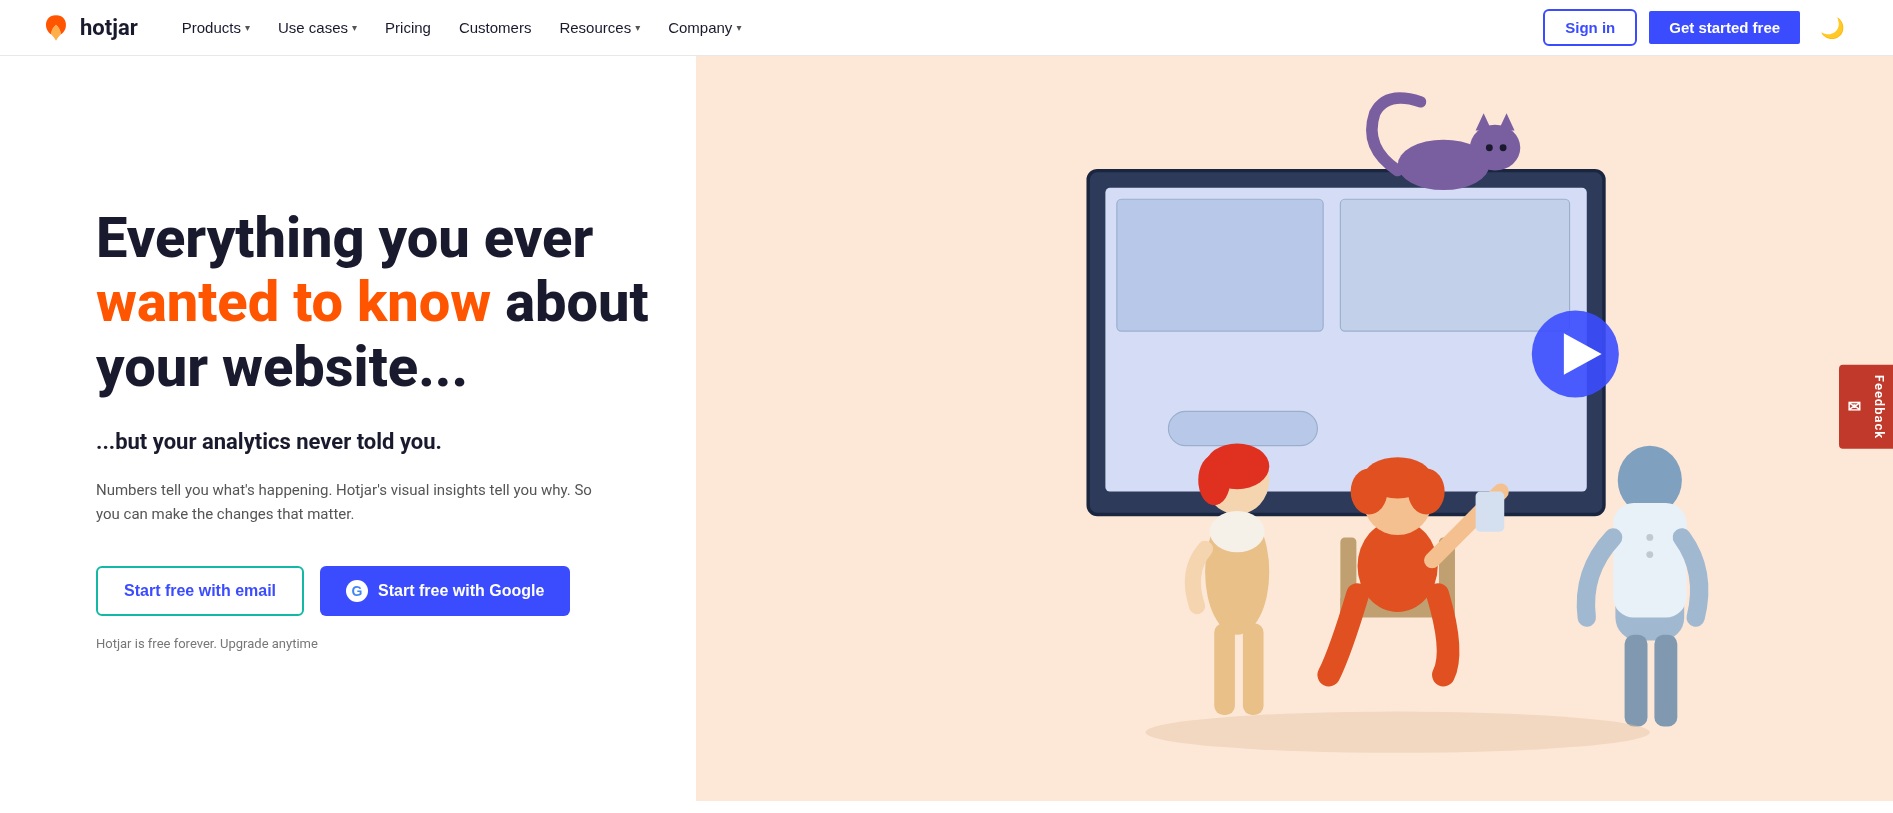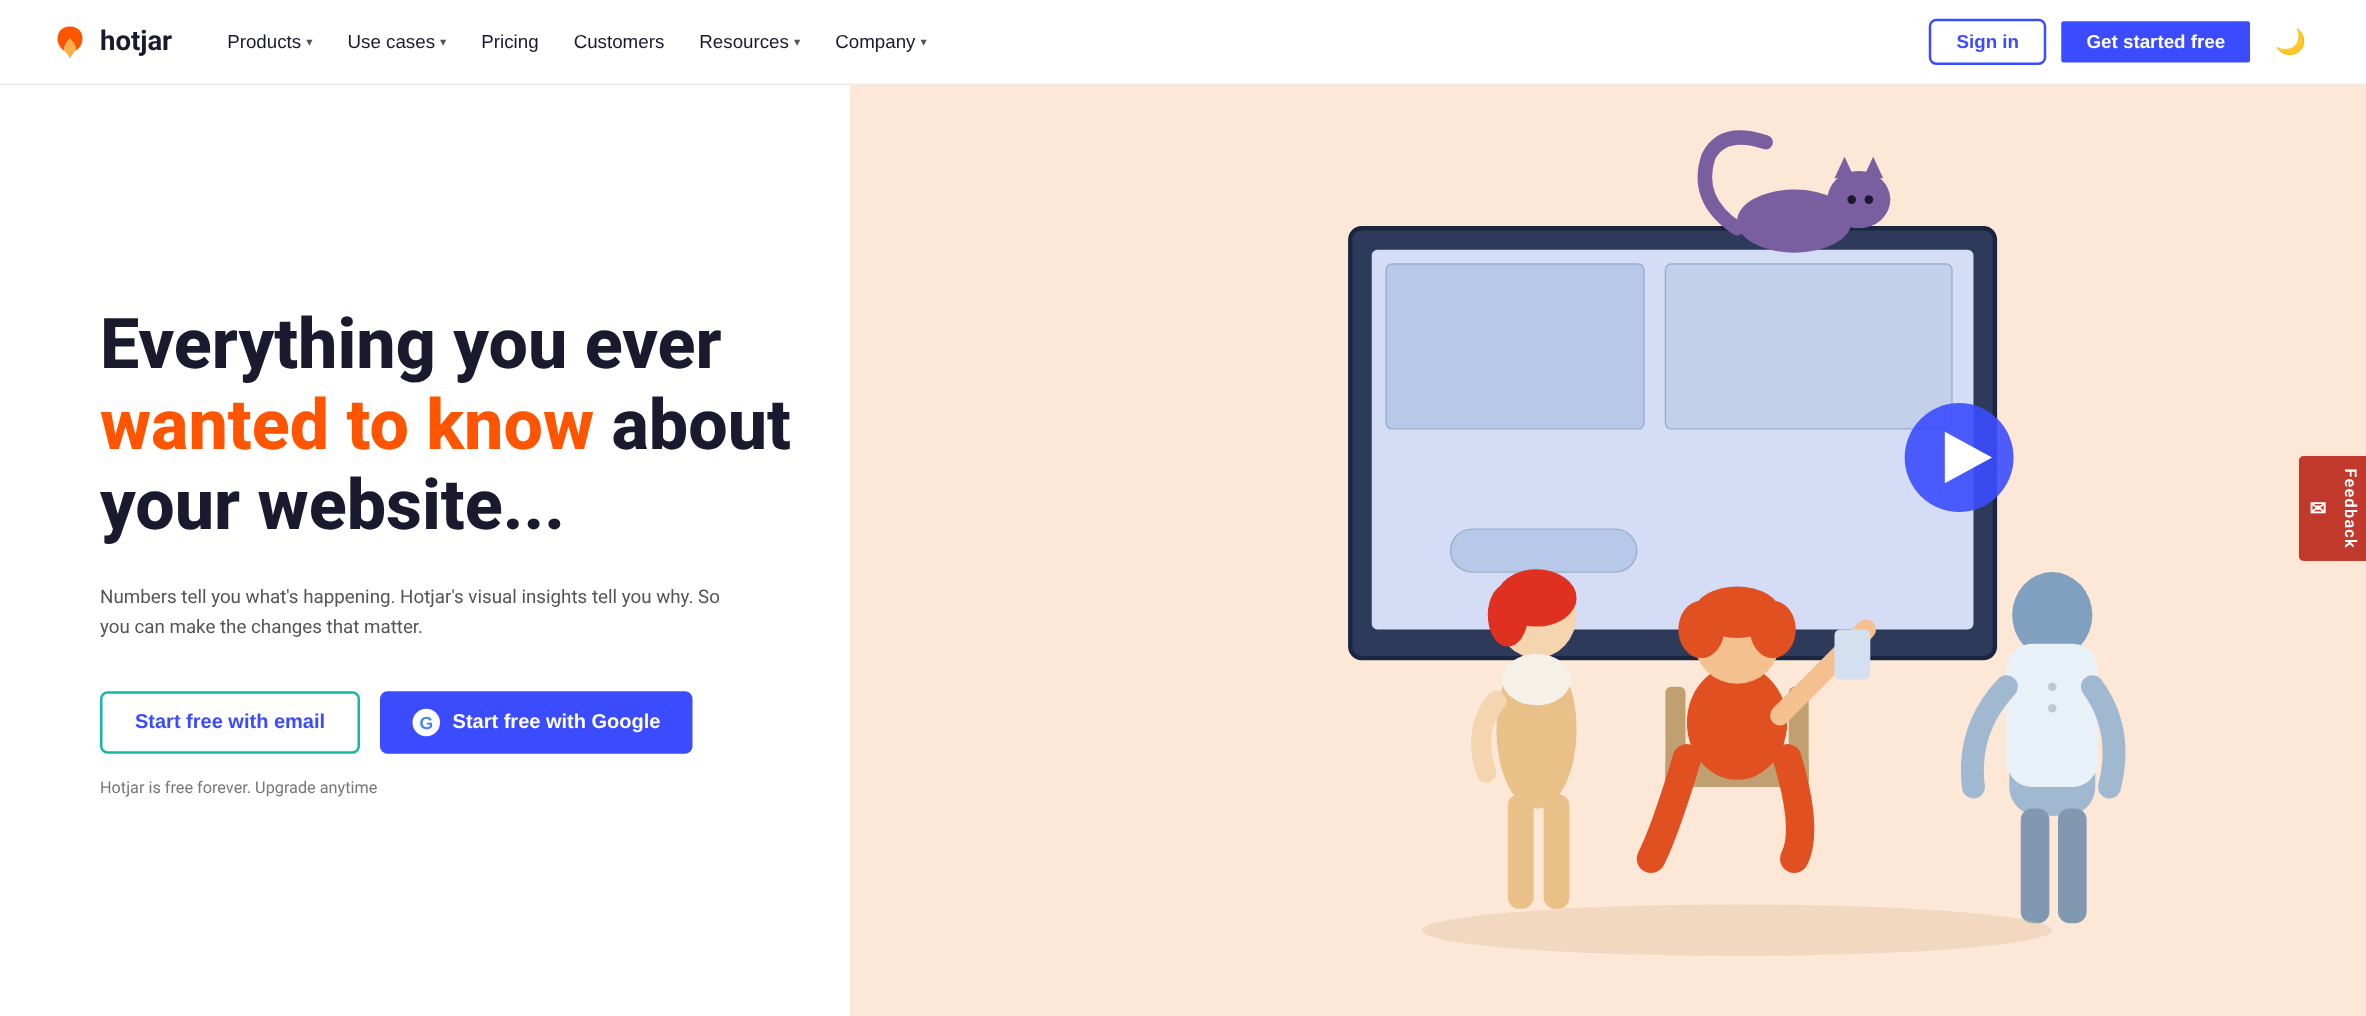--- a/index.html
+++ b/index.html
@@ -1,21 +1,21 @@
 <!DOCTYPE html>
 <html><head>
   <meta charset="utf-8">
   <style>
     * { margin: 0; padding: 0; box-sizing: border-box; }
     body { font-family: -apple-system, BlinkMacSystemFont, 'Segoe UI', Roboto, sans-serif; background: #fff; overflow-x: hidden; }
 
     
     nav {
       display: flex; align-items: center; justify-content: space-between;
-      padding: 0 40px; height: 68px; border-bottom: 1px solid #e8e8e8;
+      padding: 0 40px; height: 56px; border-bottom: 1px solid #e8e8e8;
       position: sticky; top: 0; background: #fff; z-index: 100;
     }
     .nav-left { display: flex; align-items: center; gap: 32px; }
     .logo { display: flex; align-items: center; gap: 8px; text-decoration: none; }
     .logo-icon { width: 32px; height: 32px; }
     .logo-text { font-size: 22px; font-weight: 700; color: #1a1a2e; }
     .nav-links { display: flex; gap: 4px; }
     .nav-item {
       display: flex; align-items: center; gap: 4px;
       padding: 8px 12px; font-size: 15px; color: #1a1a2e;
@@ -41,21 +41,21 @@
 
     
     .hero {
       display: flex; align-items: stretch;
       min-height: calc(813px - 68px);
       max-height: calc(813px - 68px);
       overflow: hidden;
     }
     .hero-left {
       flex: 0 0 680px; padding: 60px 46px 60px 80px;
-      display: flex; flex-direction: column; justify-content: center;
+      display: flex; flex-direction: column; justify-content: center; margin-left: 16px;
     }
     .hero-title {
       font-size: 56px; font-weight: 800; line-height: 1.15;
       color: #1a1a2e; margin-bottom: 28px;
     }
     .hero-title .highlight { color: #ff5500; }
     .hero-subtitle {
       font-size: 22px; font-weight: 700; color: #1a1a2e;
       margin-bottom: 20px; line-height: 1.4;
     }
@@ -152,20 +152,21 @@
 </nav>
 
 <section class="hero">
   <div class="hero-left">
     <h1 class="hero-title">
       <span>Everything you ever</span><br>
       <span class="highlight">wanted to know</span>
       <span> about</span><br>
       <span>your website...</span>
     </h1>
+    <p class="hero-subtitle">...but your analytics never told you.</p>
     <p class="hero-desc">Numbers tell you what's happening. Hotjar's visual insights tell you why. So you can make the changes that matter.</p>
     <div class="hero-buttons">
       <button class="btn-email">Start free with email</button>
       <button class="btn-google">
         <span class="google-icon">
           <span class="google-g">G</span>
         </span>
         <span>Start free with Google</span>
       </button>
     </div>

